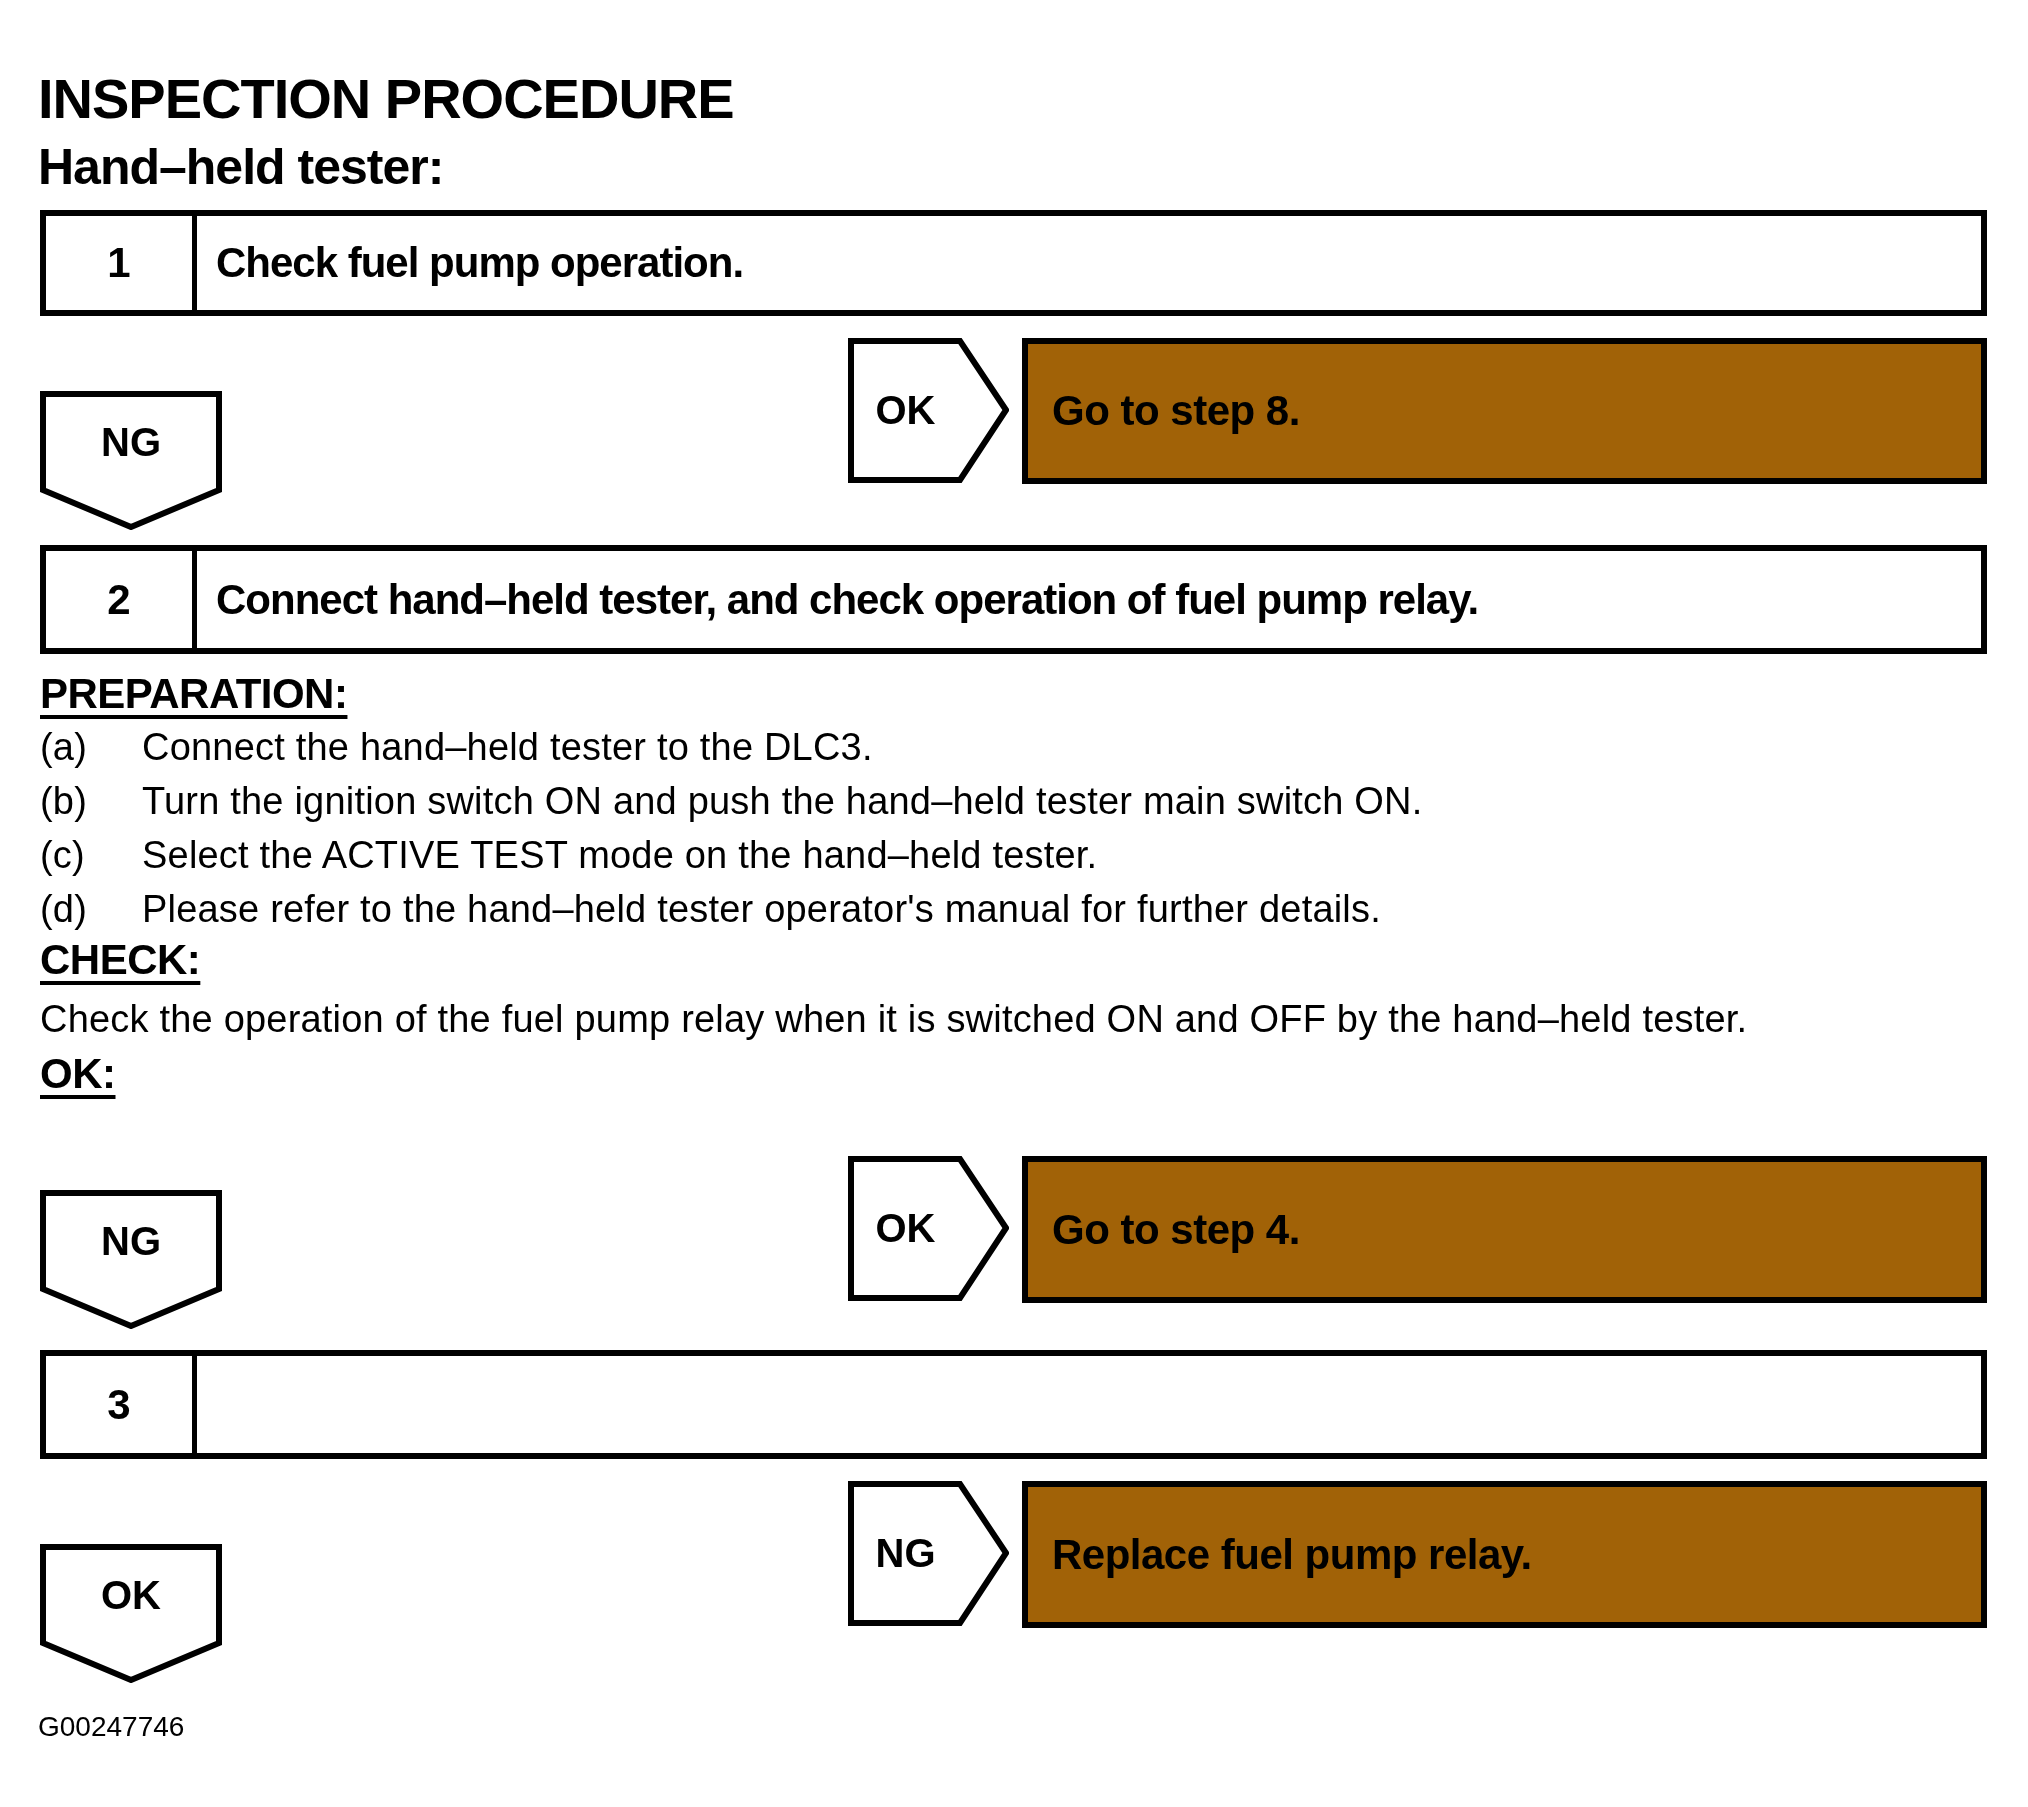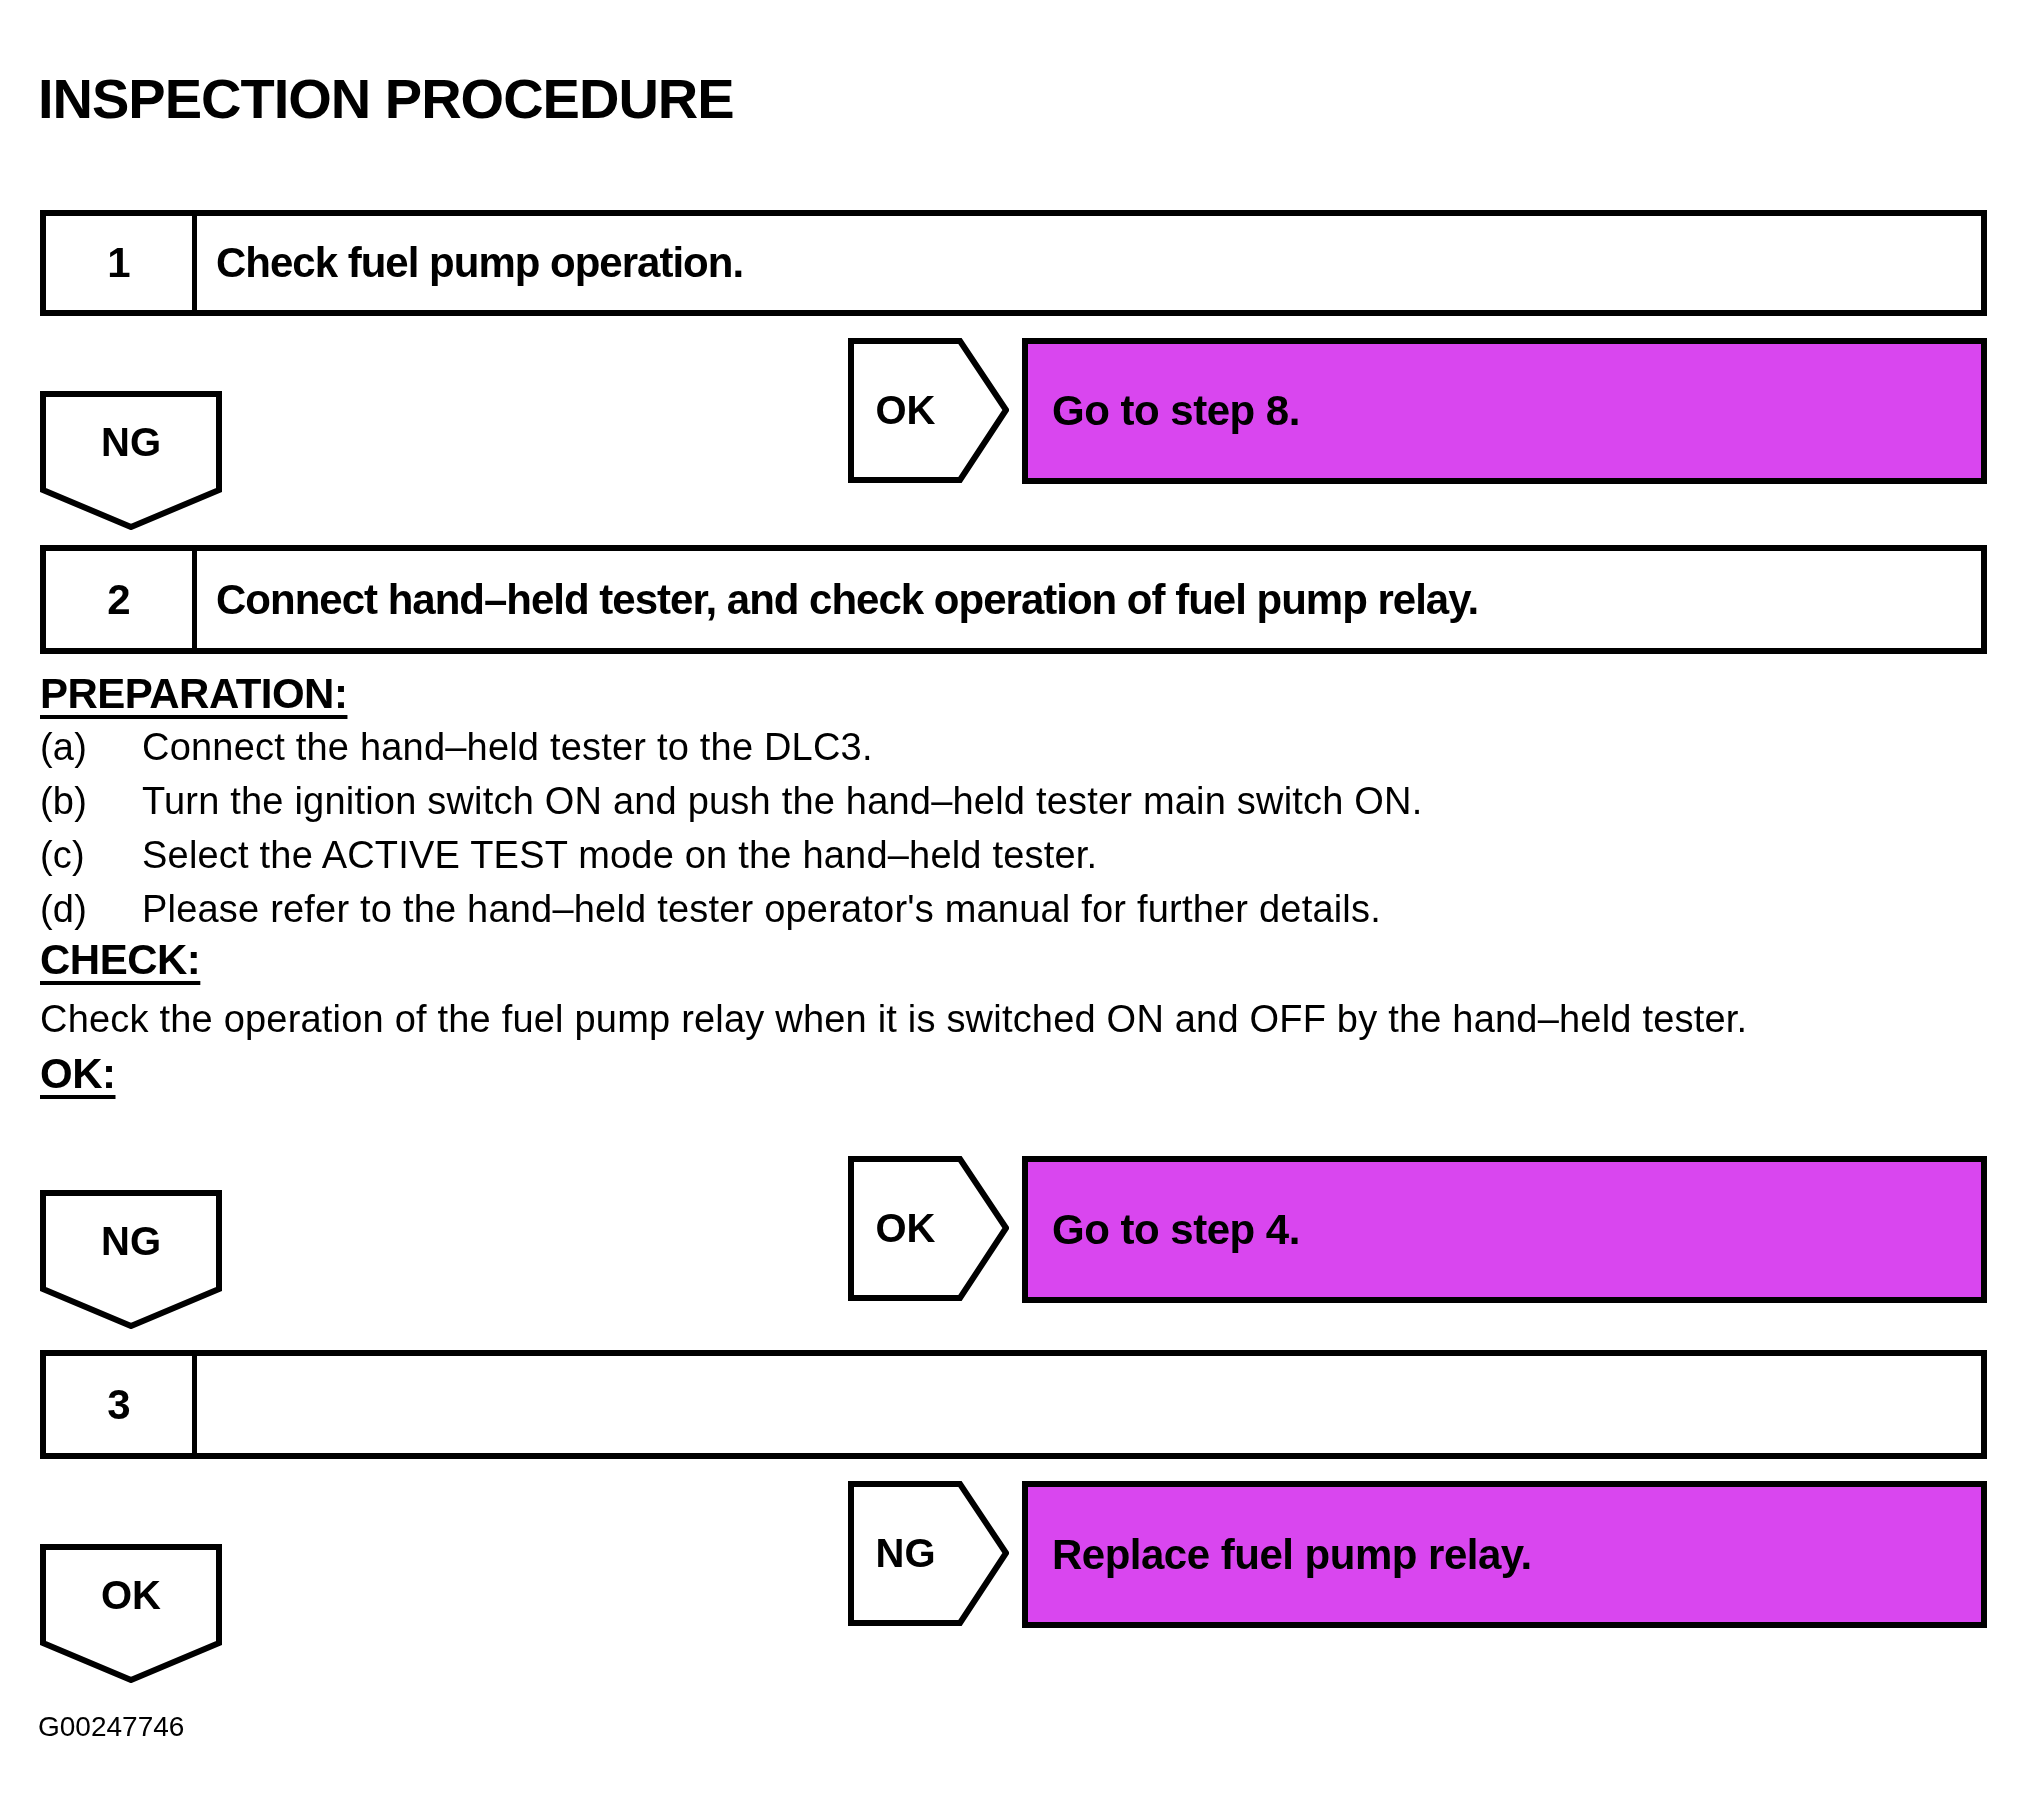--- a/index.html
+++ b/index.html
@@ -43,21 +43,21 @@
     flex:1;
     display:flex;align-items:center;
     padding-left:19px;
     font-size:42px;font-weight:bold;letter-spacing:-1px;
     white-space:nowrap;
   }
   .resultbox{
     position:absolute;
     box-sizing:border-box;
     border:6px solid #000;
-    background:#d946ef;
+    background:#a16207;
     display:flex;align-items:center;
     padding-left:24px;
     font-size:42px;font-weight:bold;letter-spacing:-0.5px;
     white-space:nowrap;
   }
   .pent{position:absolute;}
   .pent svg{display:block;}
   .pent .lbl{
     position:absolute;
     display:flex;align-items:center;justify-content:center;
@@ -68,20 +68,21 @@
 
   .listrow{position:absolute;display:flex;white-space:nowrap;}
   .listrow .lab{width:102px;flex:none;}
 </style>
 </head>
 <body>
 
 <div id="page">
 
   <div class="abs t-title" style="left:38px;top:62px;">INSPECTION PROCEDURE</div>
+  <div class="abs t-subtitle" style="left:38px;top:133px;">Hand–held tester:</div>
 
   <div class="stepbox" style="left:40px;top:202px;width:1947px;height:106px;">
     <div class="num">1</div>
     <div class="desc">Check fuel pump operation.</div>
   </div>
 
   <div class="pent pent-right" style="left:848px;top:330px;width:161px;height:145px;">
     <svg width="161" height="145" viewBox="0 0 161 145">
       <polygon points="3,3 112,3 158,72 112,142 3,142" fill="#ffffff" stroke="#000000" stroke-width="6"></polygon>
     </svg>

